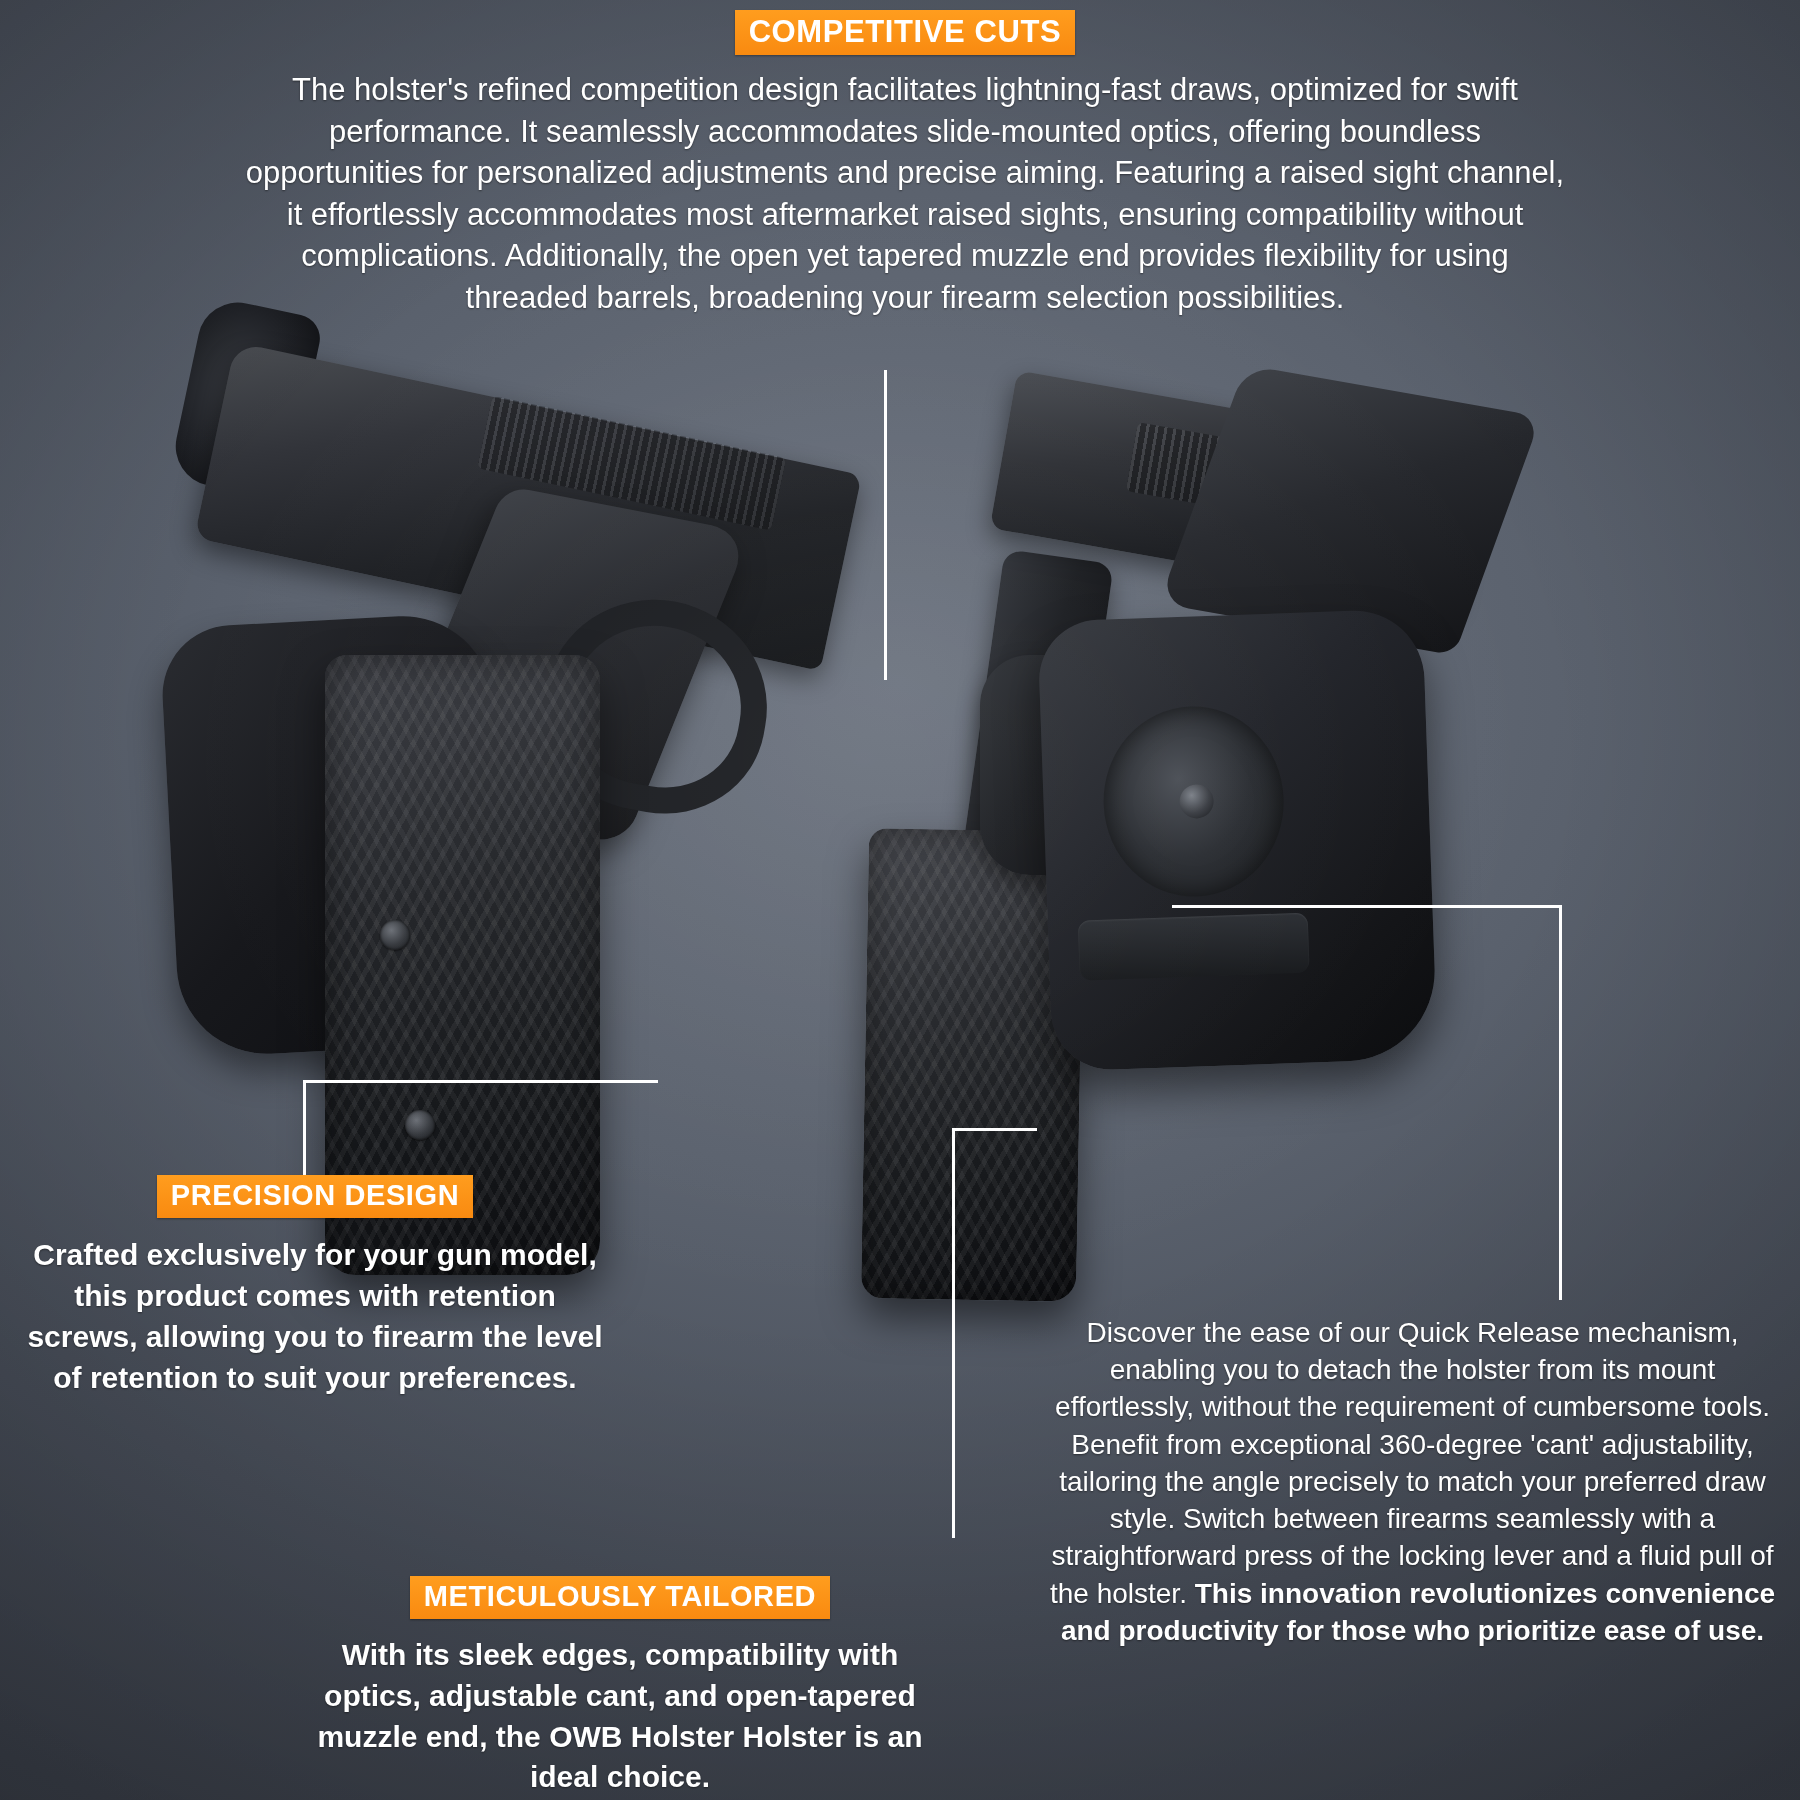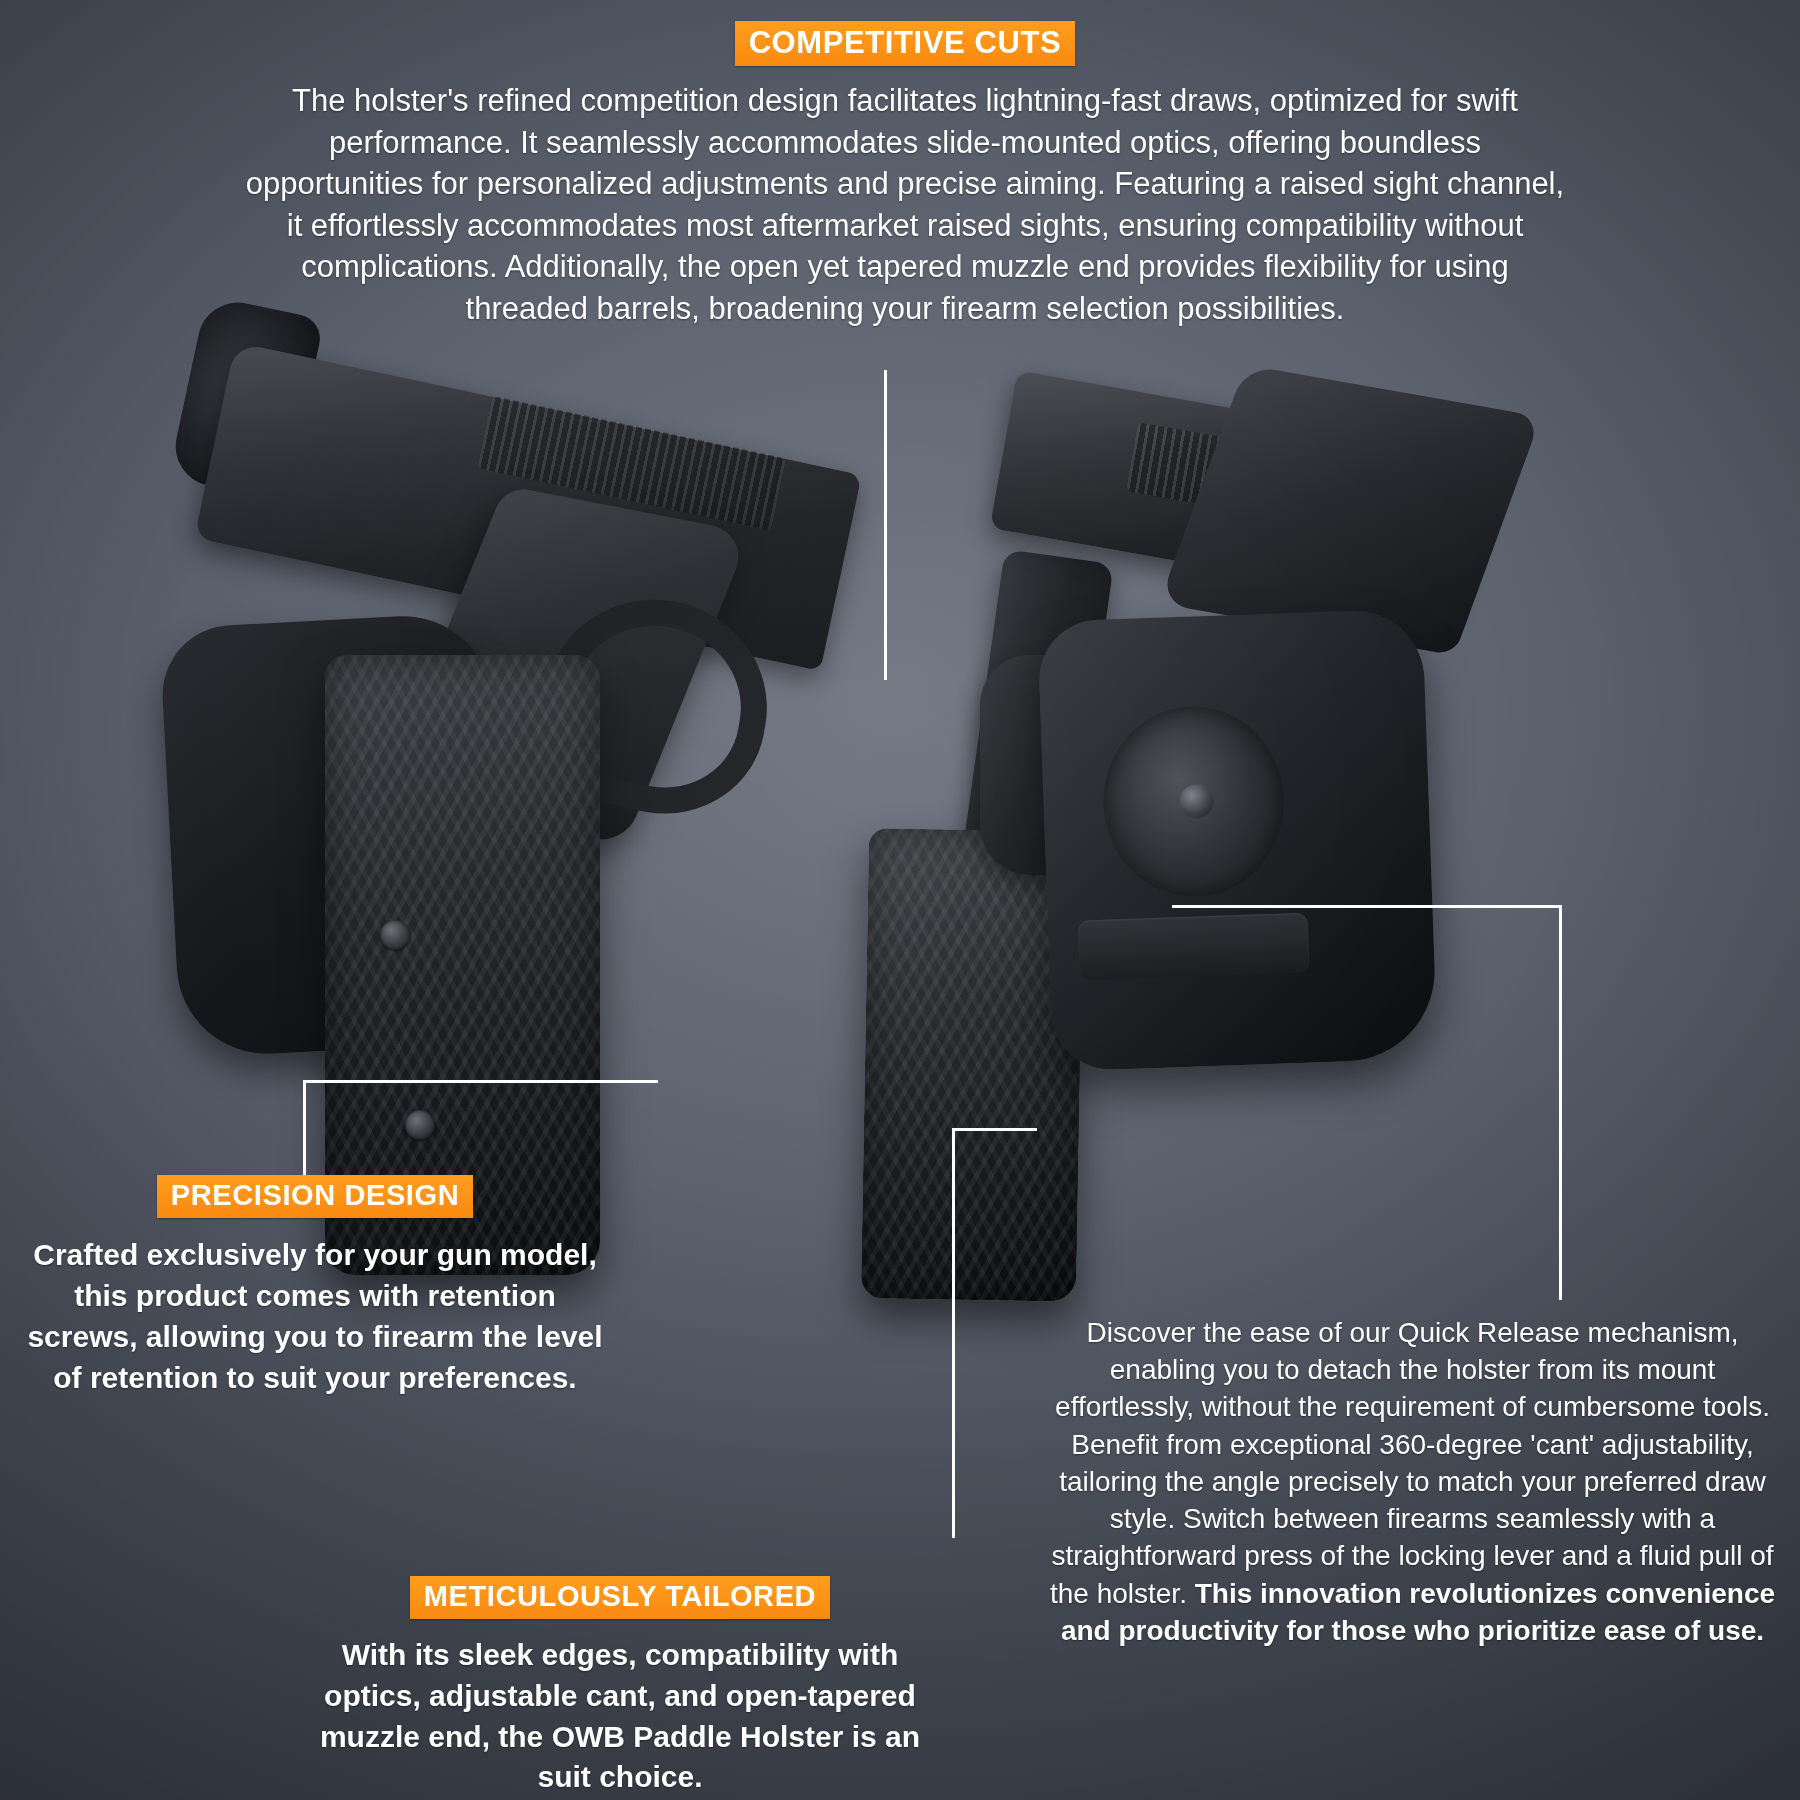--- a/index.html
+++ b/index.html
@@ -43,21 +43,21 @@
     font-size: 27.5px;
     line-height: 1.33;
     color: #ffffff;
     text-shadow: 0 1px 2px rgba(0,0,0,0.45);
   }
 
   
   #sec-competitive {
     position: absolute;
     left: 240px;
-    top: 21px;
+    top: 10px;
     width: 1330px;
     text-align: center;
   }
   #sec-competitive .badge { font-size: 31px; }
   #sec-competitive .body-text {
     margin-top: 14px;
     font-size: 31px;
     line-height: 1.34;
   }
 
@@ -345,20 +345,20 @@
     <div class="body-text">The holster's refined competition design facilitates lightning-fast draws, optimized for swift performance. It seamlessly accommodates slide-mounted optics, offering boundless opportunities for personalized adjustments and precise aiming. Featuring a raised sight channel, it effortlessly accommodates most aftermarket raised sights, ensuring compatibility without complications. Additionally, the open yet tapered muzzle end provides flexibility for using threaded barrels, broadening your firearm selection possibilities.</div>
   </div>
 
   <div id="sec-precision">
     <span class="badge">PRECISION DESIGN</span>
     <div class="body-text">Crafted exclusively for your gun model, this product comes with retention screws, allowing you to firearm the level of retention to suit your preferences.</div>
   </div>
 
   <div id="sec-meticulous">
     <span class="badge">METICULOUSLY TAILORED</span>
-    <div class="body-text">With its sleek edges, compatibility with optics, adjustable cant, and open-tapered muzzle end, the OWB Paddle Holster is an suit choice.</div>
+    <div class="body-text">With its sleek edges, compatibility with optics, adjustable cant, and open-tapered muzzle end, the OWB Holster Holster is an ideal choice.</div>
   </div>
 
   <div id="sec-quick">
     <div class="body-text"><span>Discover the ease of our Quick Release mechanism, enabling you to detach the holster from its mount effortlessly, without the requirement of cumbersome tools. Benefit from exceptional 360-degree 'cant' adjustability, tailoring the angle precisely to match your preferred draw style. Switch between firearms seamlessly with a straightforward press of the locking lever and a fluid pull of the holster. </span><b>This innovation revolutionizes convenience and productivity for those who prioritize ease of use.</b></div>
   </div>
 
 </div>
 
 </body></html>

